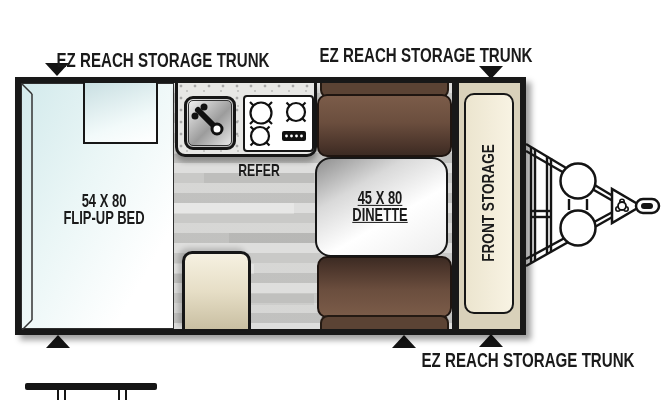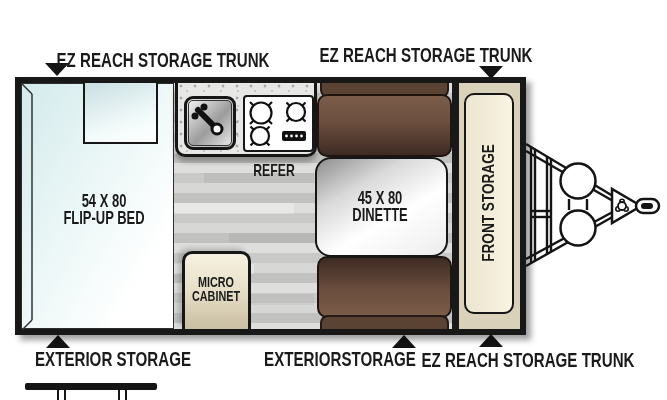--- a/index.html
+++ b/index.html
@@ -73,26 +73,20 @@
   <div class="arr-up" style="left:46px;top:291px;"></div>
   <div class="arr-up" style="left:392px;top:291px;"></div>
   <div class="arr-up" style="left:479px;top:290px;"></div>
 
   <div class="lbl cs21" style="left:163px;top:16px;">
     <span class="tx">EZ REACH STORAGE TRUNK</span>
     </div>
   <div class="lbl cs21" style="left:426px;top:11px;">
     <span class="tx">EZ REACH STORAGE TRUNK</span>
     </div>
-  <div class="lbl cs21" style="left:113px;top:315px;">
-    <span class="tx">EXTERIOR STORAGE</span>
-    </div>
-  <div class="lbl cs21" style="left:340px;top:315px;">
-    <span class="tx">EXTERIORSTORAGE</span>
-    </div>
   <div class="lbl cs21" style="left:528px;top:316px;">
     <span class="tx">EZ REACH STORAGE TRUNK</span>
     </div>
 
   <div class="abs plan"></div>
 
   <div class="abs floor">
     <div class="plank" style="left:0;top:0;width:278px;height:246px;
          background:repeating-linear-gradient(180deg,rgba(255,255,255,0.30) 0 10px,rgba(0,0,0,0.035) 10px 20px,rgba(255,255,255,0.14) 20px 30px,rgba(0,0,0,0.07) 30px 40px);"></div>
     <div class="plank" style="left:0;top:60px;width:90px;height:11px;background:rgba(255,255,255,0.35);"></div>
@@ -155,38 +149,32 @@
             <line x1="-6" y1="-6" x2="-9.5" y2="-9.5"></line>
         </g>
       </g>
       <rect x="37" y="34" width="24" height="10" rx="2" fill="#111"></rect>
       <circle cx="41.5" cy="39" r="1.4" fill="#fff"></circle>
         <circle cx="46.5" cy="39" r="1.4" fill="#fff"></circle>
       <circle cx="51.5" cy="39" r="1.4" fill="#fff"></circle>
         <circle cx="56.5" cy="39" r="1.4" fill="#fff"></circle>
     </svg>
   </div>
-  <div class="lbl cs17" style="left:274px;top:127px;">
+  <div class="lbl cs17" style="left:259px;top:127px;">
     <span class="tx">REFER</span>
     </div>
 
   <div class="abs micro"></div>
-  <div class="lbl cs15" style="left:216px;top:245px;">
-    <span class="tx">
-      <div>MICRO</div>
-      <div>CABINET</div>
-    </span>
-  </div>
 
   <div class="abs backrest-t"></div>
   <div class="abs cush-t"></div>
   <div class="abs cush-b"></div>
   <div class="abs backrest-b"></div>
   <div class="abs table"></div>
-  <div class="lbl cs18" style="left:380px;top:163px;">
+  <div class="lbl cs18" style="left:380px;top:163px;text-decoration:underline;">
     <span class="tx">
       <div>45 X 80</div>
       <div>DINETTE</div>
     </span>
   </div>
 
   <div class="abs wall-div"></div>
   <div class="abs fstore"></div>
   <div class="abs fstore-in"></div>
   <div class="lbl rot cs17" style="left:489px;top:159px;">

